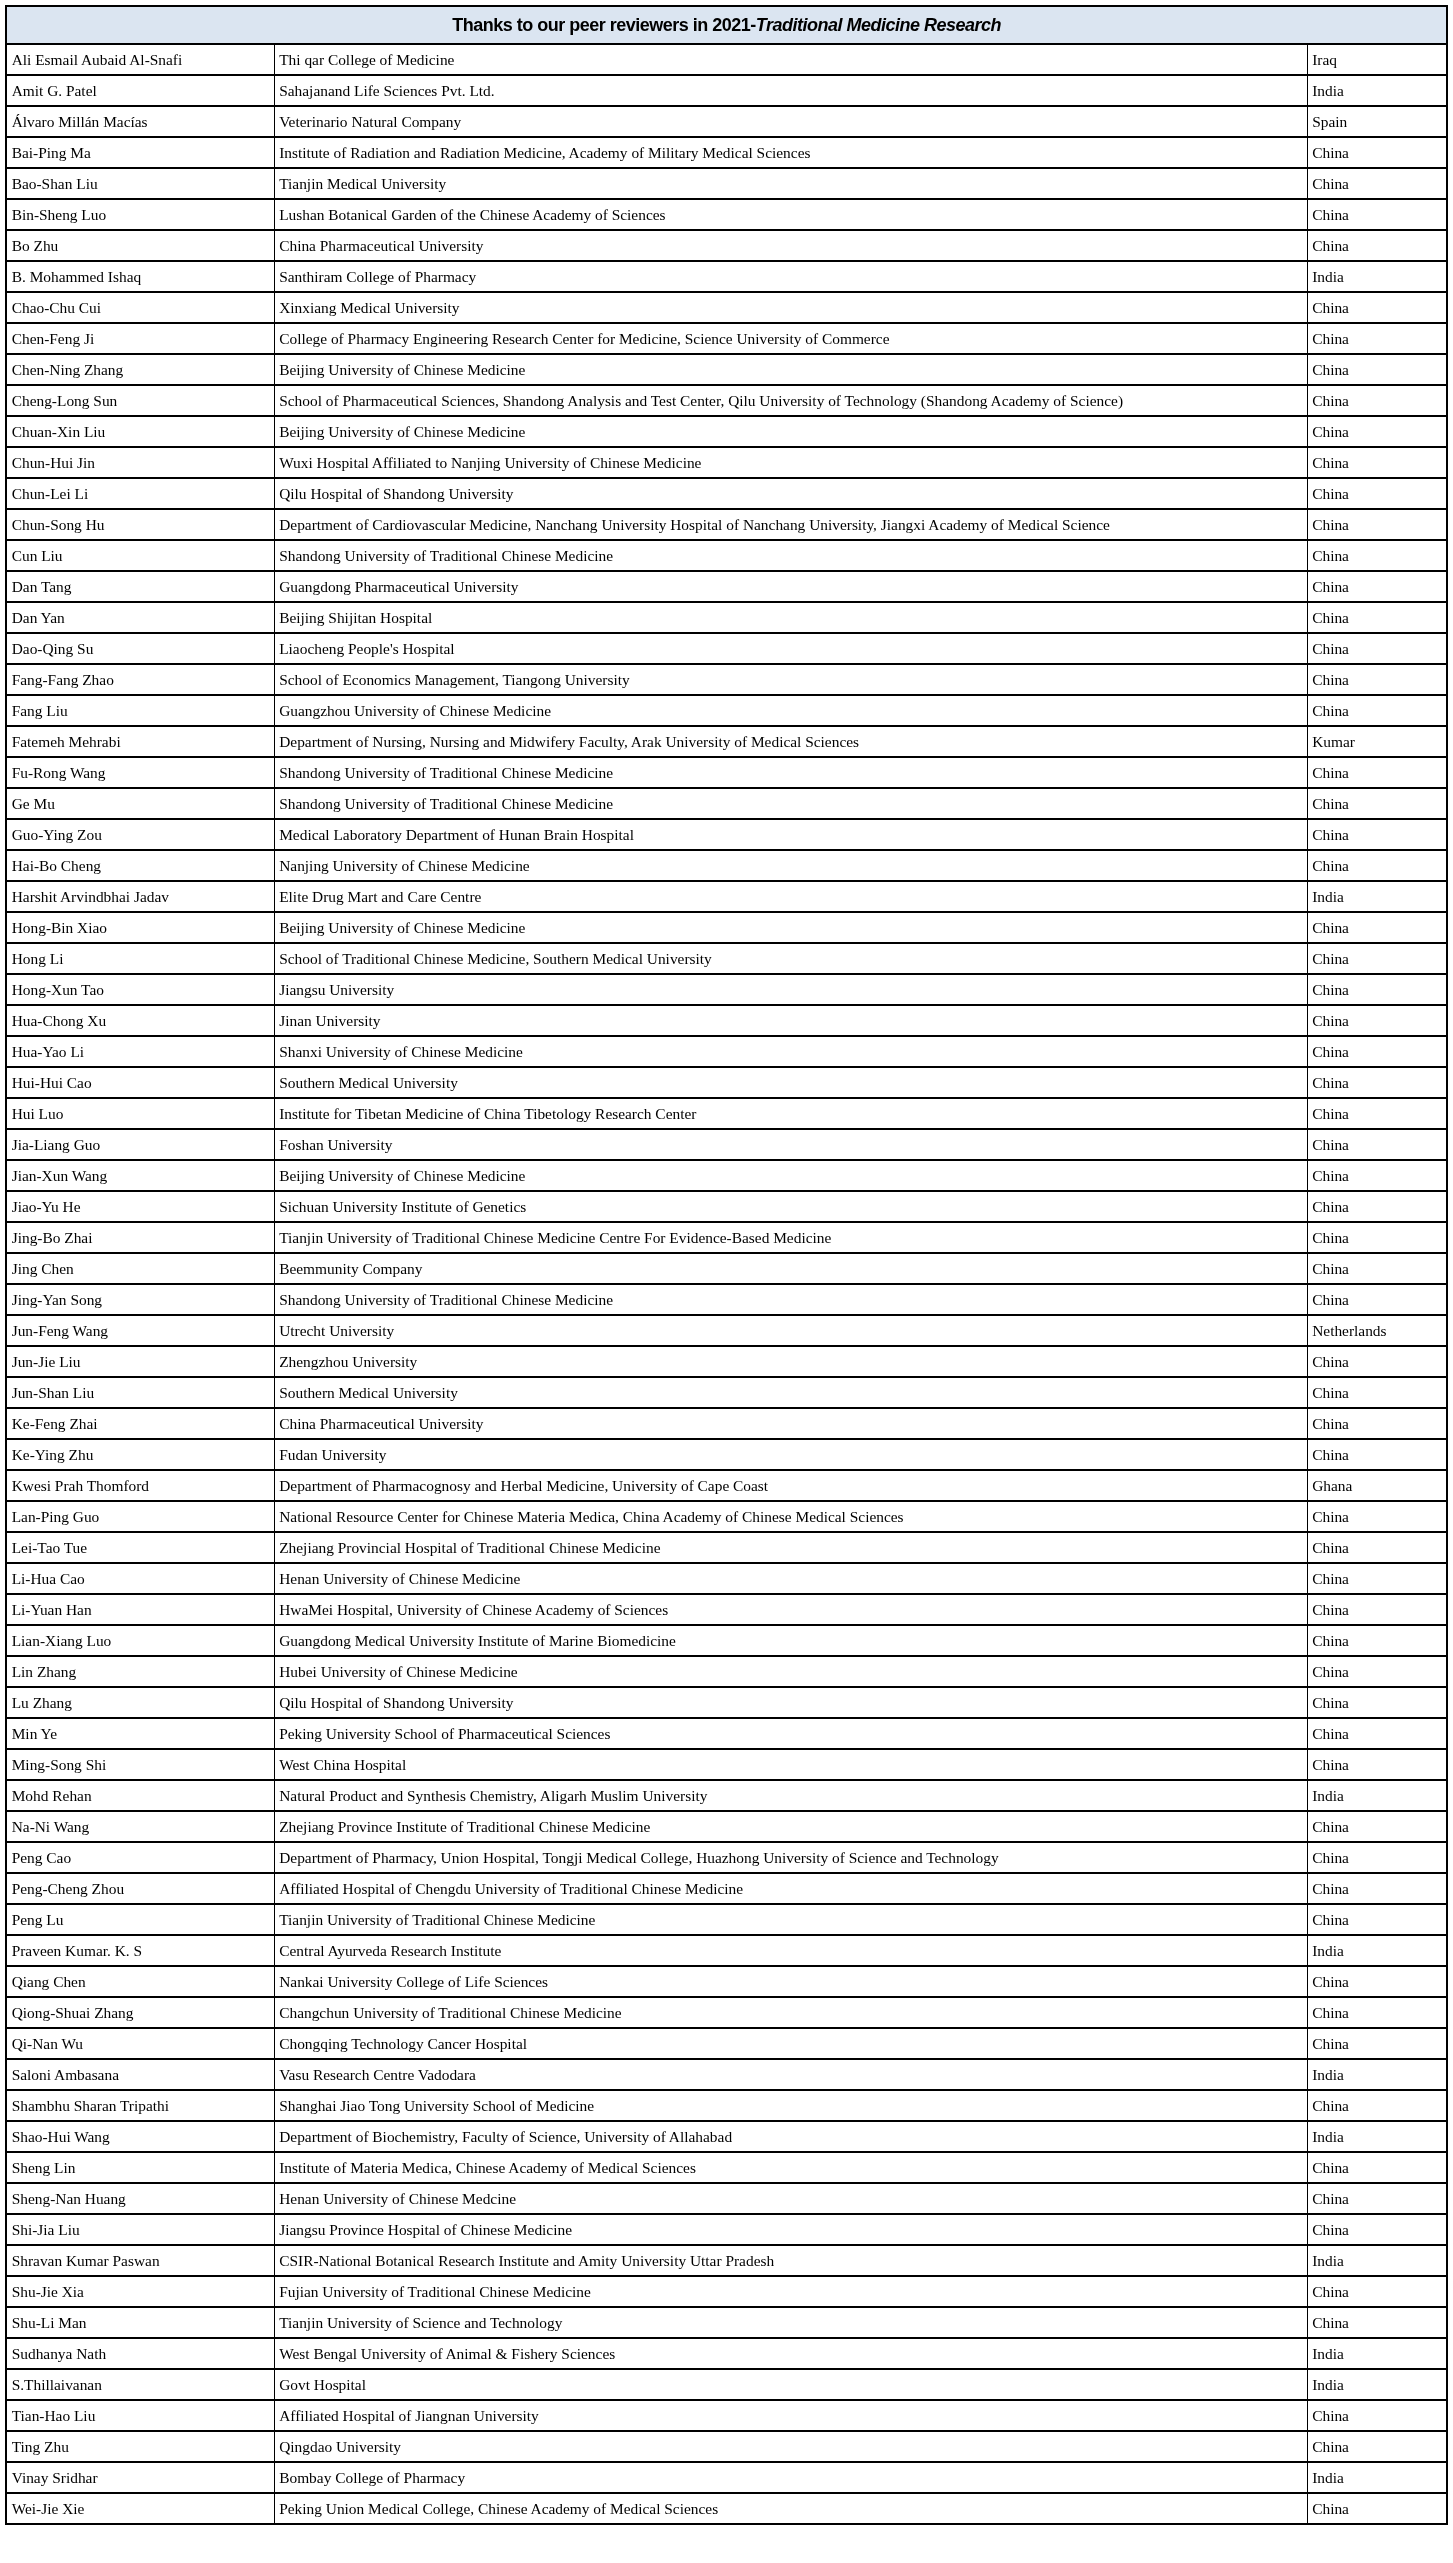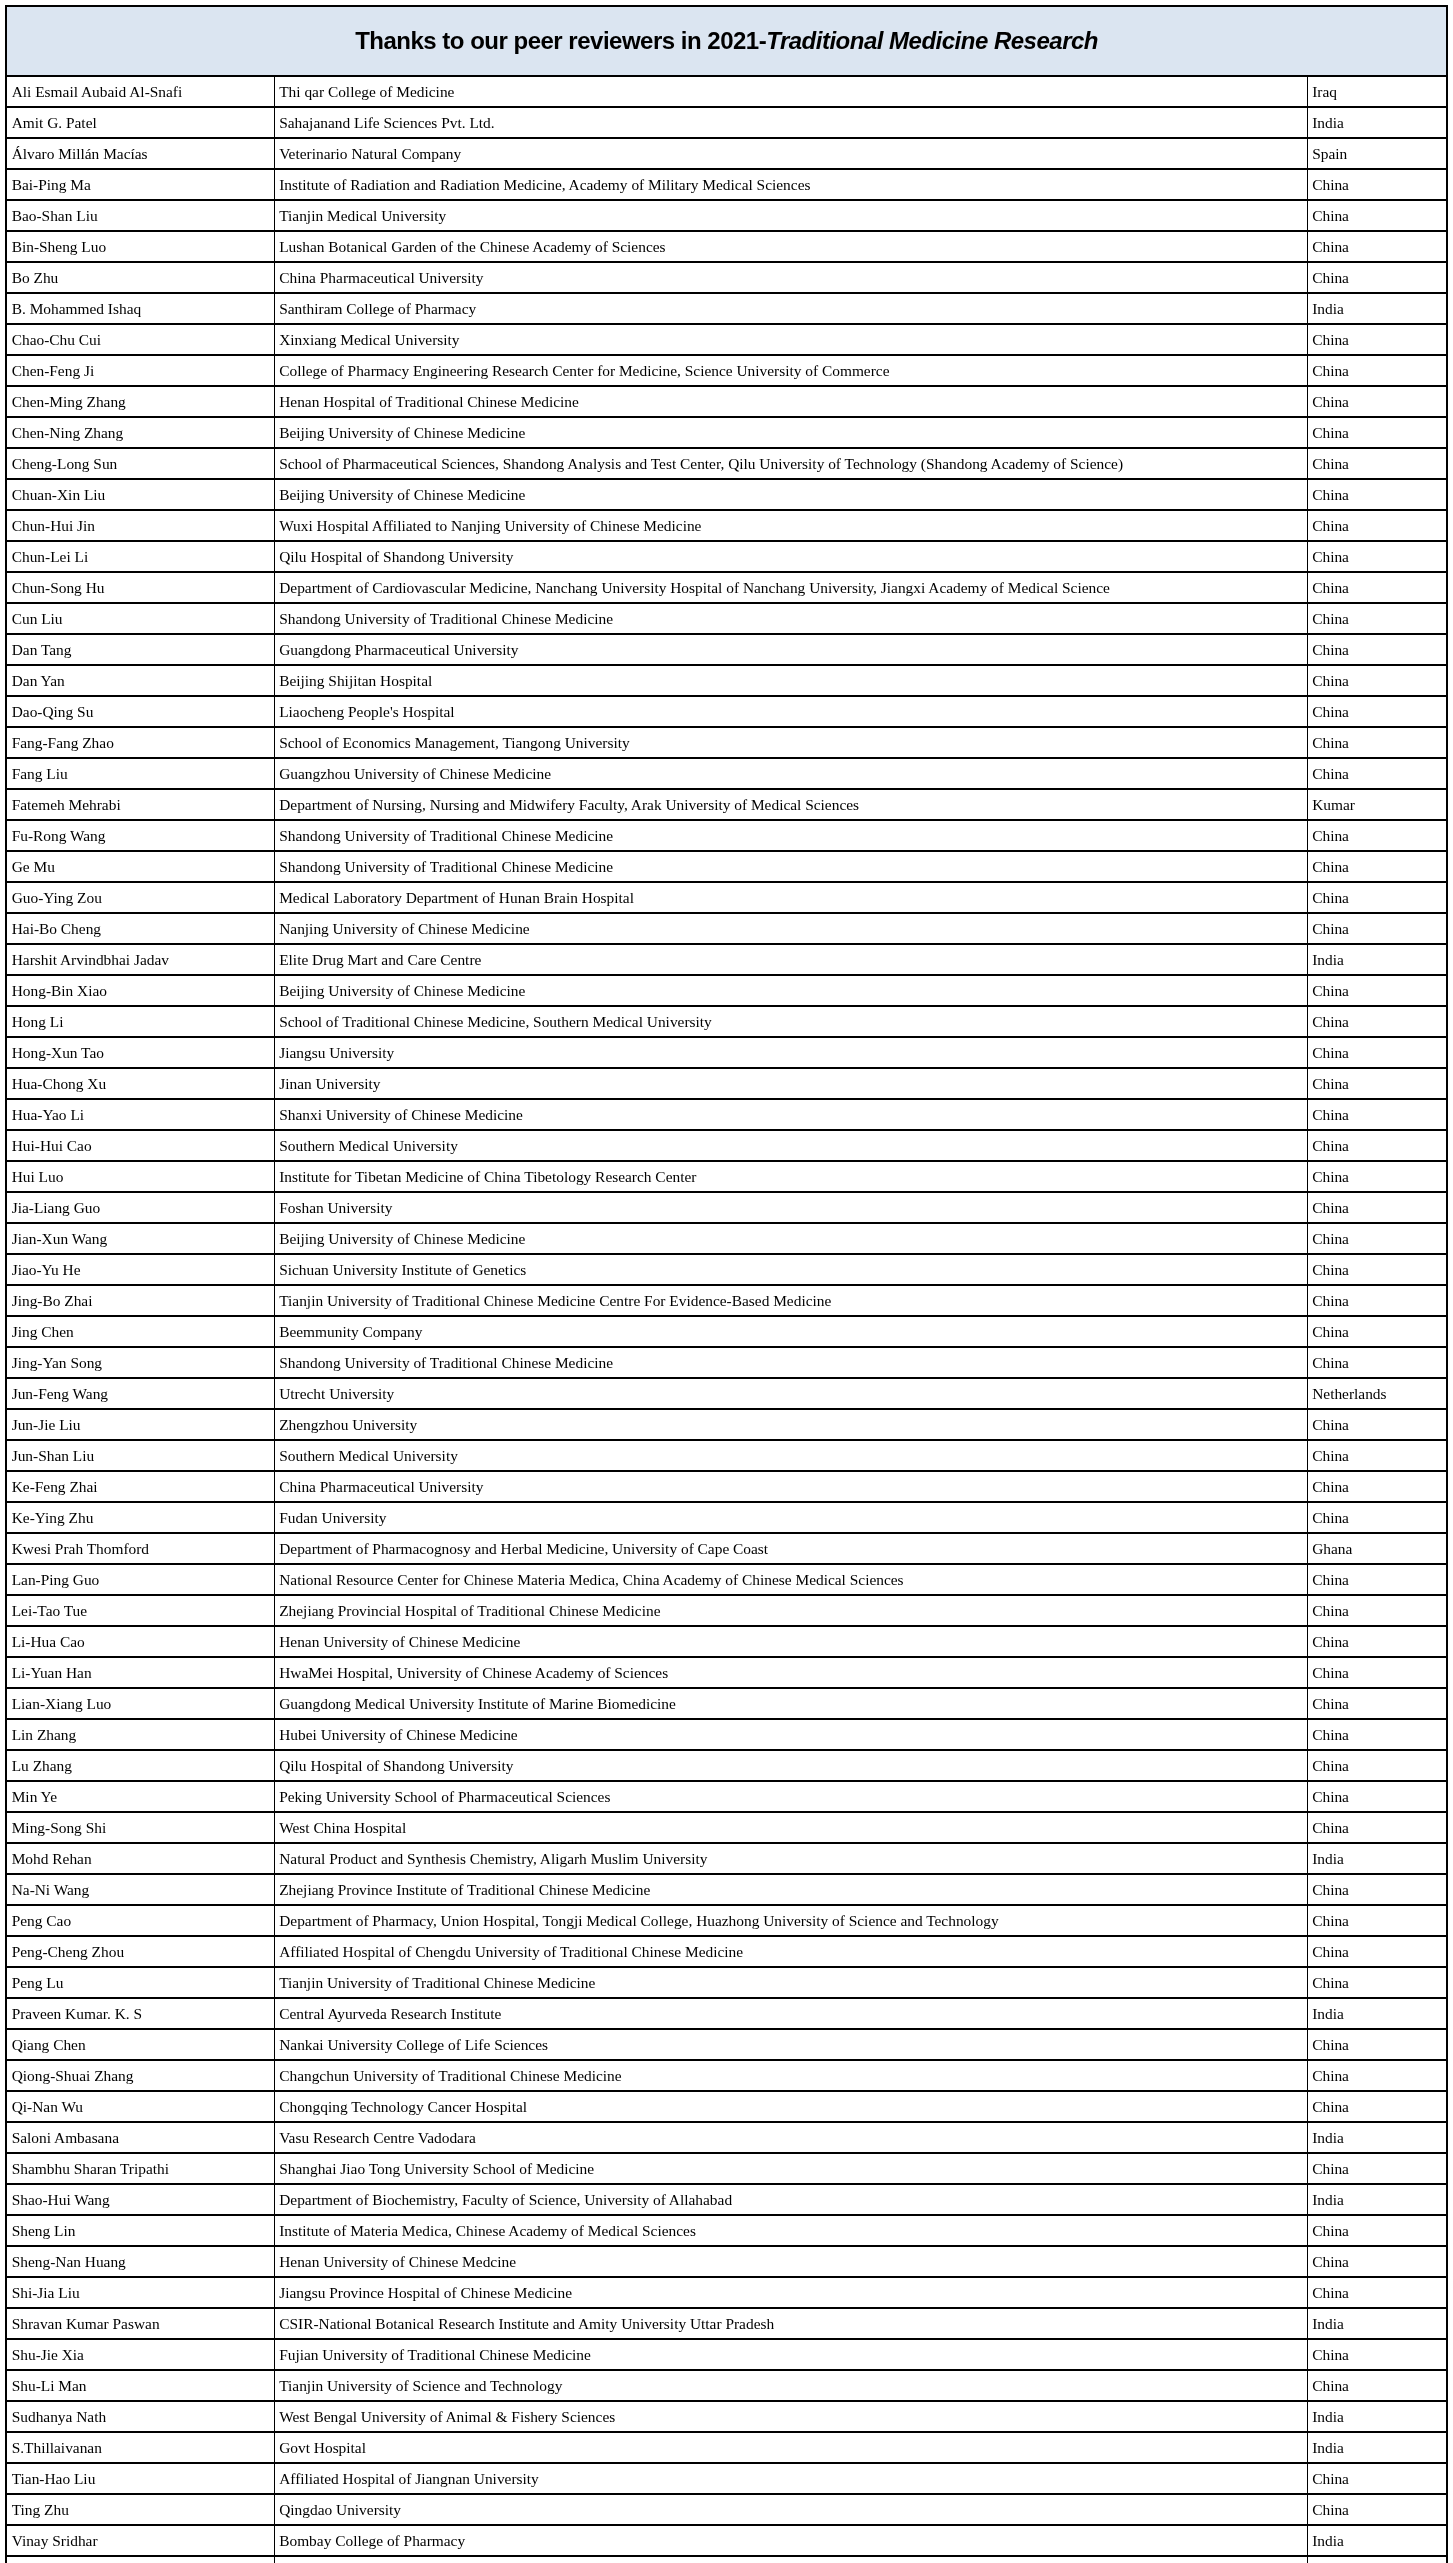--- a/index.html
+++ b/index.html
@@ -23,24 +23,24 @@
     border: 2.1px solid #000;
   }
   th.title-cell {
     height: 36px;
     background: #dbe5f1;
     border: 2.1px solid #000;
     text-align: center;
     vertical-align: middle;
     font-family: "Liberation Sans", sans-serif;
     font-weight: bold;
-    font-size: 24px;
+    font-size: 18px;
     letter-spacing: -0.5px;
     color: #000;
-    padding: 16px;
+    padding: 0;
   }
   th.title-cell .title-italic {
     font-style: italic;
   }
   td {
     height: 29px;
     border-left: 1.5px solid #000;
     border-right: 1.5px solid #000;
     border-top: 2.1px solid #000;
     border-bottom: 2.1px solid #000;
@@ -114,25 +114,20 @@
         <td>Chao-Chu Cui</td>
         <td>Xinxiang Medical University</td>
         <td>China</td>
       </tr>
       <tr>
         <td>Chen-Feng Ji</td>
         <td>College of Pharmacy Engineering Research Center for Medicine, Science University of Commerce</td>
         <td>China</td>
       </tr>
       <tr>
-        <td>Chen-Ming Zhang</td>
-        <td>Henan Hospital of Traditional Chinese Medicine</td>
-        <td>China</td>
-      </tr>
-      <tr>
         <td>Chen-Ning Zhang</td>
         <td>Beijing University of Chinese Medicine</td>
         <td>China</td>
       </tr>
       <tr>
         <td>Cheng-Long Sun</td>
         <td>School of Pharmaceutical Sciences, Shandong Analysis and Test Center, Qilu University of Technology (Shandong Academy of Science)</td>
         <td>China</td>
       </tr>
       <tr>

